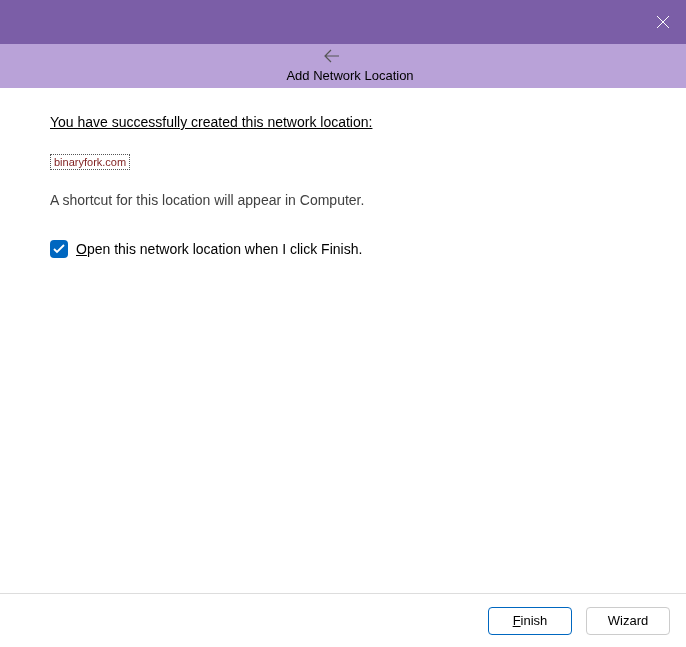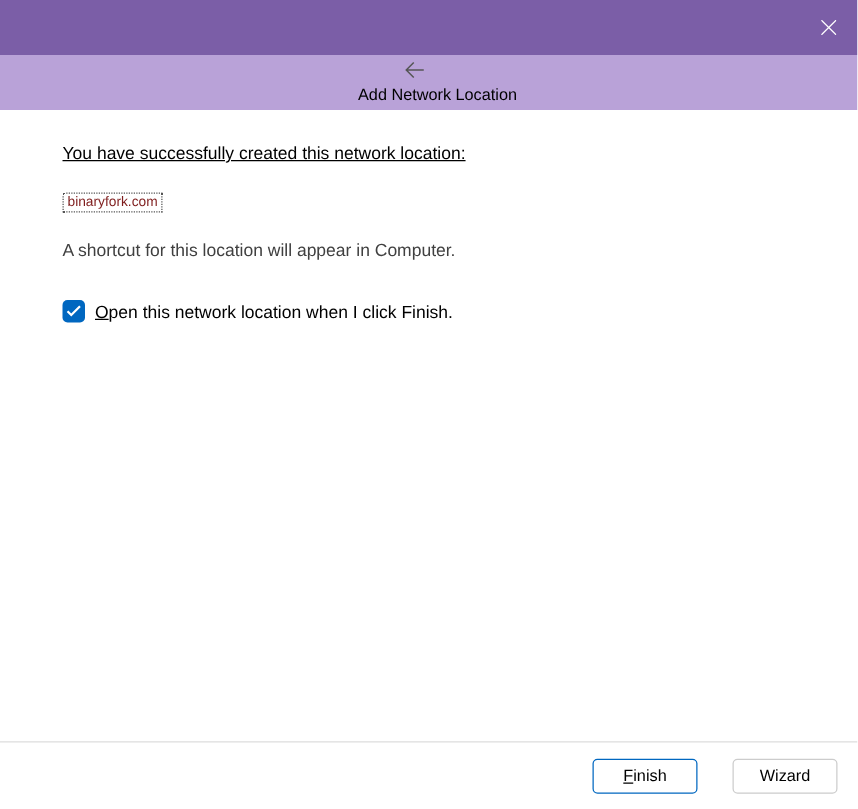--- a/index.html
+++ b/index.html
@@ -117,21 +117,21 @@
     .checkbox-label .underline {
       text-decoration: underline;
     }
     .footer {
       height: 54px;
       border-top: 1px solid #ddd;
       display: flex;
       justify-content: flex-end;
       align-items: center;
       padding-right: 16px;
-      gap: 28px;
+      gap: 14px;
     }
     .btn {
       min-width: 84px;
       height: 28px;
       border: 1px solid #ccc;
       background: #fff;
       border-radius: 4px;
       font-size: 13px;
       font-family: inherit;
       cursor: pointer;

